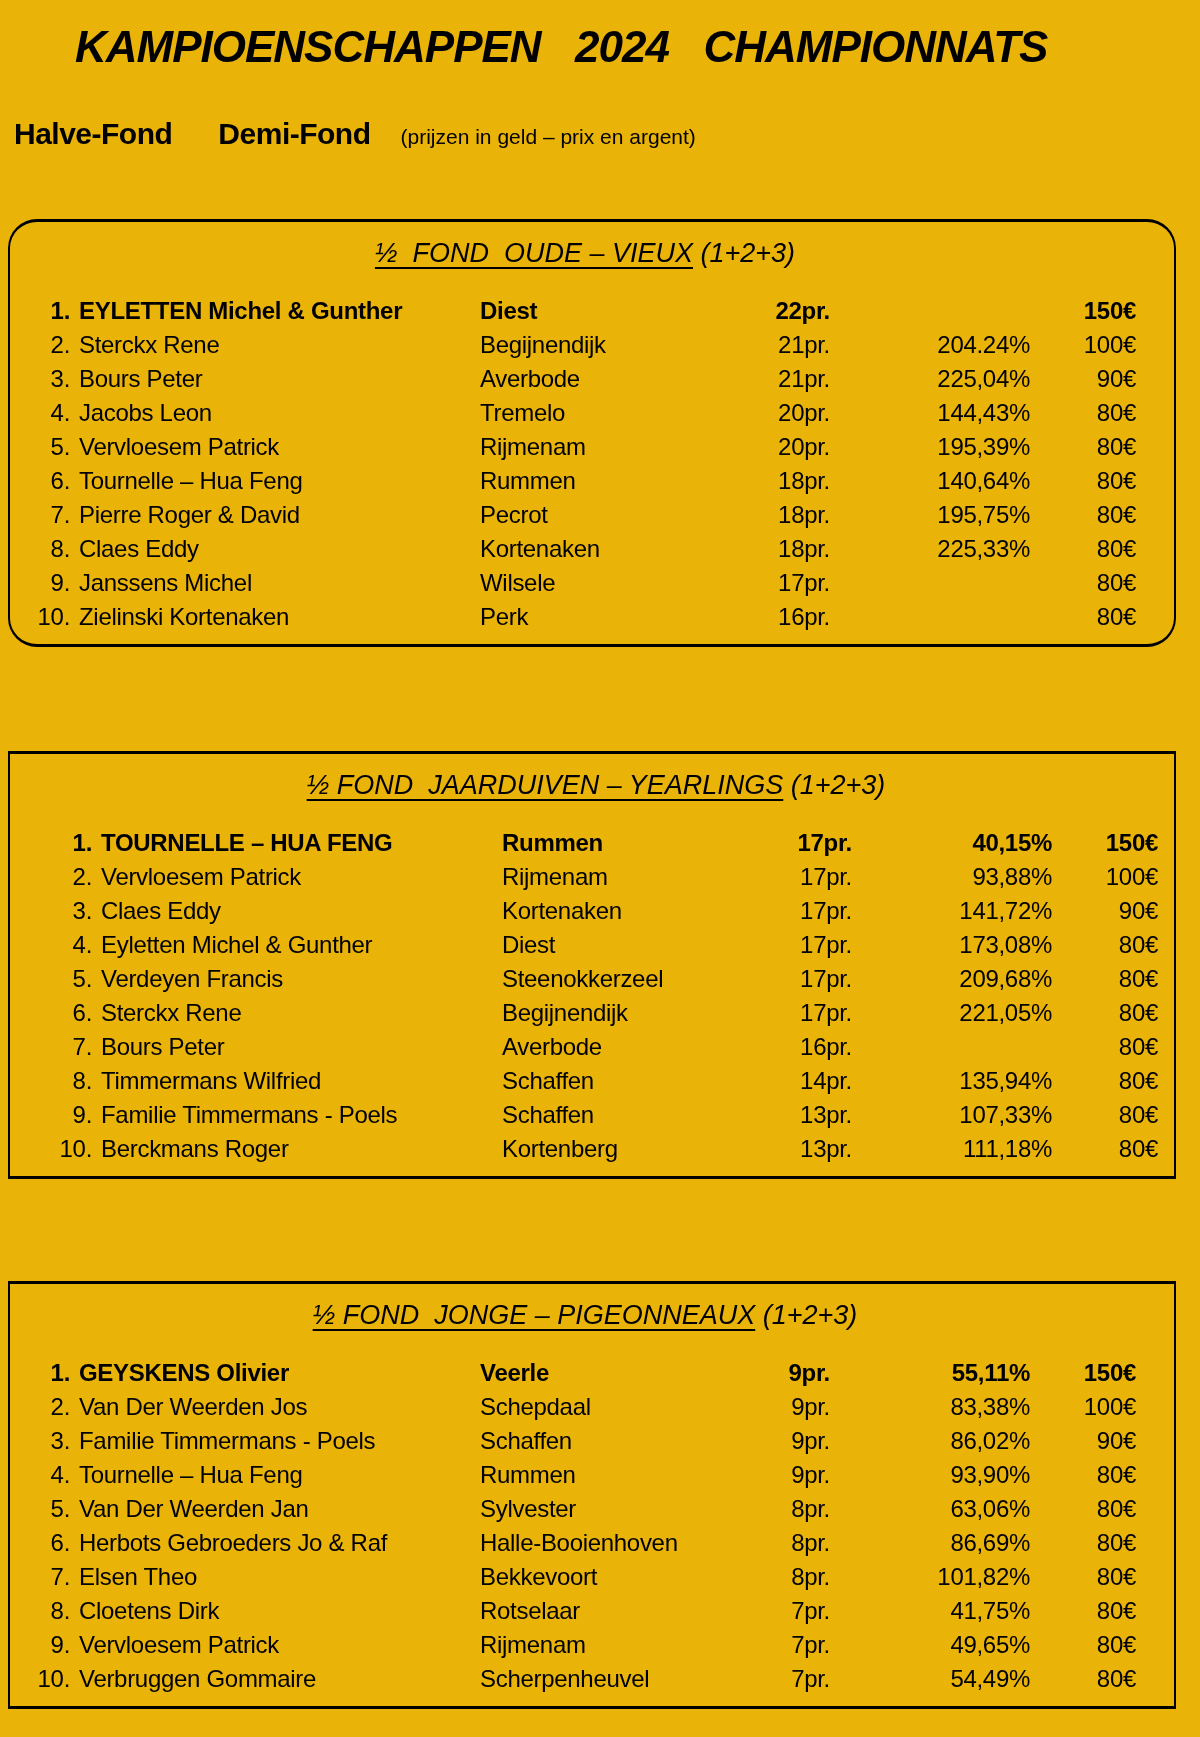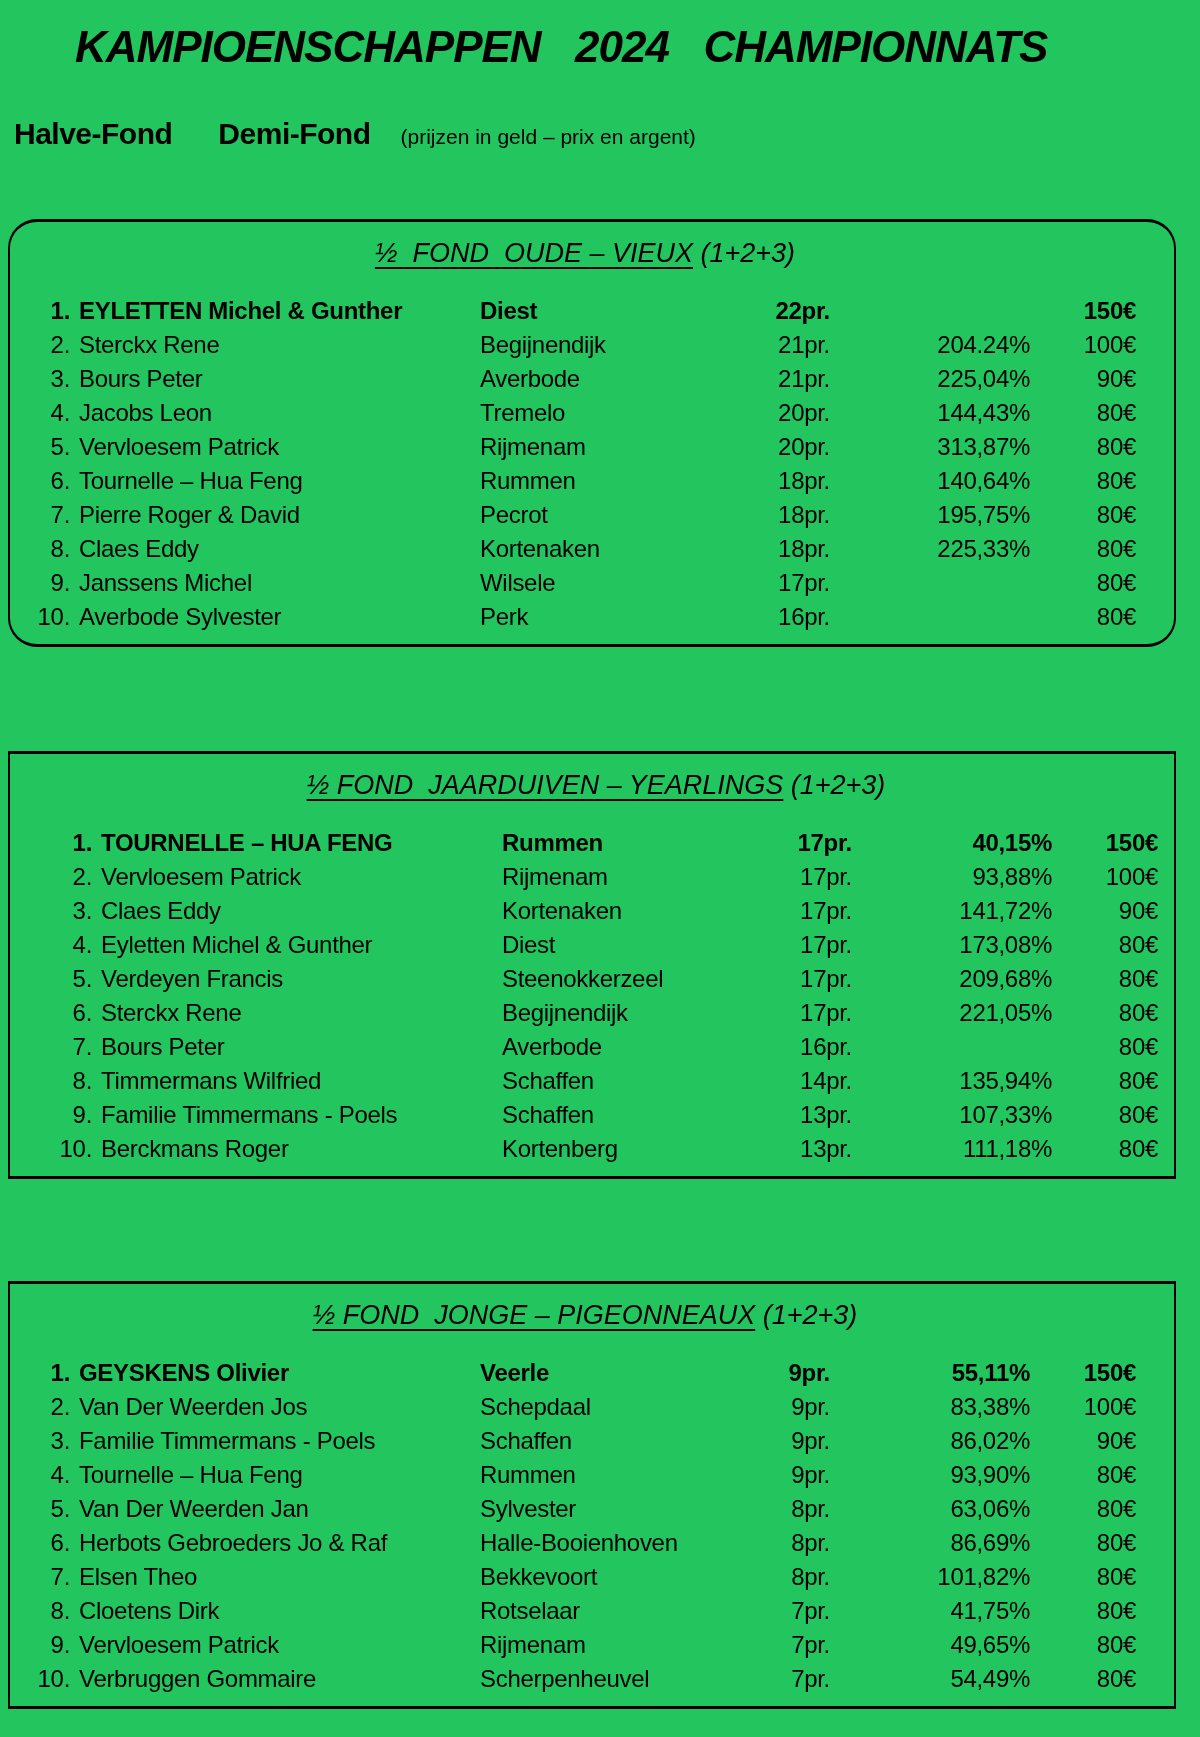--- a/index.html
+++ b/index.html
@@ -1,20 +1,20 @@
 <!DOCTYPE html>
 <html><head>
 <meta charset="utf-8">
 <style>
   html,body{margin:0;padding:0;background:#ffffff;}
   .page{
     position:relative;
     width:1200px;
     height:1737px;
-    background:#22c55e;
+    background:#eab308;
     color:#000;
     font-family:"Liberation Sans", sans-serif;
     overflow:hidden;
     box-sizing:border-box;
   }
   .title{
     margin:22px 0 0 75px;
     font-size:44px;
     line-height:1.15;
     font-weight:700;
@@ -124,21 +124,21 @@
             <span class="cell-loc">Tremelo</span>
             <span class="cell-pr">20pr.</span>
             <span class="cell-pct">144,43%</span>
             <span class="cell-eur">80€</span>
           </div>
           <div class="row">
             <span class="cell-rank">5.</span>
             <span class="cell-name">Vervloesem Patrick</span>
             <span class="cell-loc">Rijmenam</span>
             <span class="cell-pr">20pr.</span>
-            <span class="cell-pct">313,87%</span>
+            <span class="cell-pct">195,39%</span>
             <span class="cell-eur">80€</span>
           </div>
           <div class="row">
             <span class="cell-rank">6.</span>
             <span class="cell-name">Tournelle – Hua Feng</span>
             <span class="cell-loc">Rummen</span>
             <span class="cell-pr">18pr.</span>
             <span class="cell-pct">140,64%</span>
             <span class="cell-eur">80€</span>
           </div>
@@ -161,21 +161,21 @@
           <div class="row">
             <span class="cell-rank">9.</span>
             <span class="cell-name">Janssens Michel</span>
             <span class="cell-loc">Wilsele</span>
             <span class="cell-pr">17pr.</span>
             <span class="cell-pct"></span>
             <span class="cell-eur">80€</span>
           </div>
           <div class="row">
             <span class="cell-rank">10.</span>
-            <span class="cell-name">Averbode Sylvester</span>
+            <span class="cell-name">Zielinski Kortenaken</span>
             <span class="cell-loc">Perk</span>
             <span class="cell-pr">16pr.</span>
             <span class="cell-pct"></span>
             <span class="cell-eur">80€</span>
           </div>
         </div>
       </section>
       <section class="table t2">
         <div class="t-head"><span class="t-head-main">½ FOND  JAARDUIVEN – YEARLINGS</span><span class="t-head-suffix"> (1+2+3)</span></div>
         <div class="rows">

